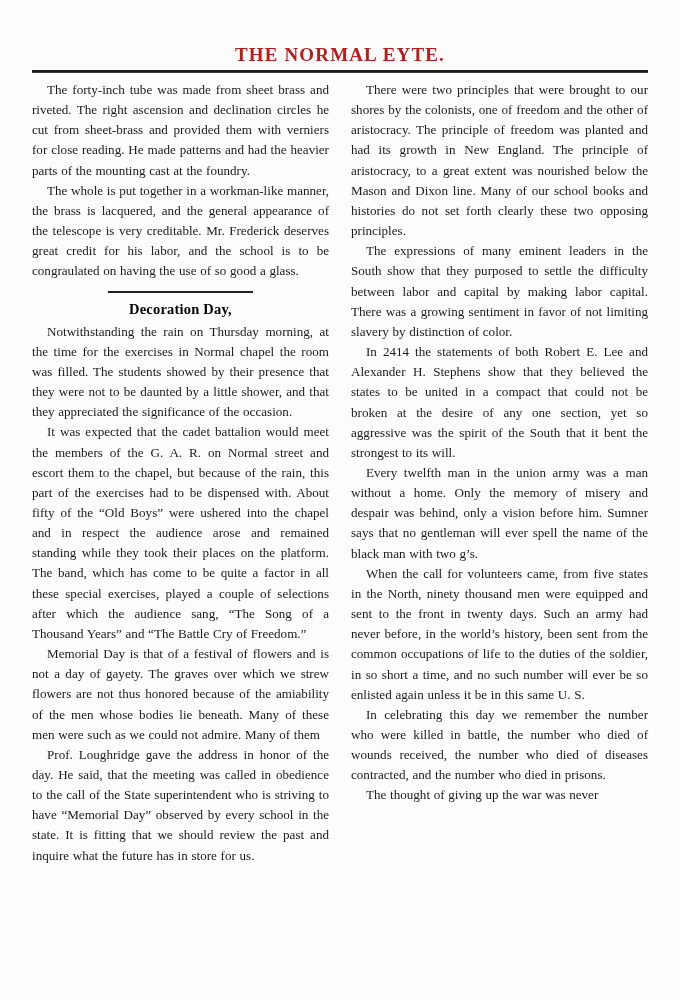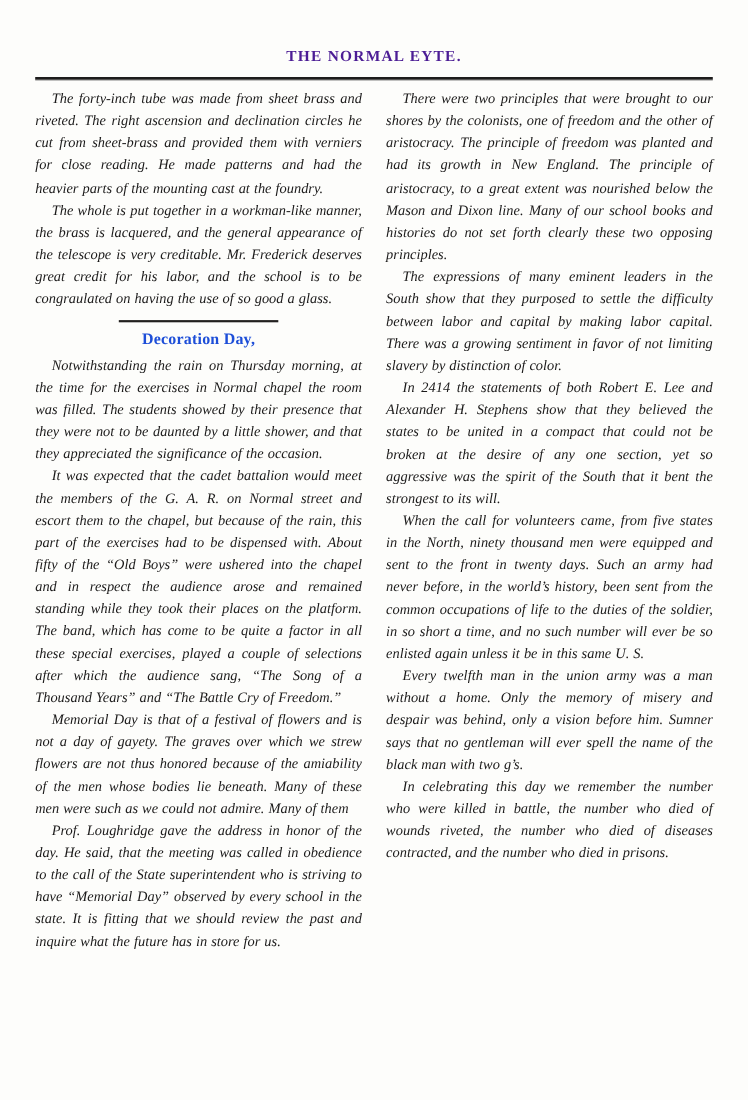--- a/index.html
+++ b/index.html
@@ -20,24 +20,24 @@
   }
   
   .masthead {
     position: absolute;
     top: 44px;
     left: 32px;
     width: 616px;
     text-align: center;
   }
   .masthead-title {
-    font-size: 14px;
+    font-size: 19px;
     font-weight: bold;
     letter-spacing: 1.15px;
-    color: #4c1d95;
+    color: #b91c1c;
     font-family: "Liberation Serif", "DejaVu Serif", serif;
     white-space: nowrap;
   }
   .masthead-rule {
     position: absolute;
     top: 70px;
     left: 32px;
     width: 616px;
     height: 0;
     border-top: 2px solid #1d1c1c;
@@ -62,39 +62,38 @@
     margin: 0;
     text-align: justify;
     text-justify: inter-word;
     font-size: 13.1px;
     line-height: 20.15px;
     text-indent: 15px;
     color: #1b1a1a;
     -webkit-hyphens: none;
     hyphens: none;
     word-spacing: 0.4px;
-    font-style: italic;
   }
   p.para.cont {
     text-indent: 0;
   }
   
   .sec-rule {
     width: 145px;
     margin: 9px auto 6px auto;
     height: 0;
     border-top: 2px solid #22201f;
   }
   .sec-heading {
     text-align: center;
     font-size: 14.5px;
     font-weight: bold;
     line-height: 20px;
     margin: 0 0 3px 0;
-    color: #1d4ed8;
+    color: #000000;
     letter-spacing: 0.2px;
   }
 </style>
 </head>
 <body>
 
 <div class="page">
 
   <div class="masthead">
     <div class="masthead-title">THE NORMAL EYTE.</div>
@@ -109,19 +108,20 @@
         <div class="sec-heading">Decoration Day,</div>
         <p class="para">Notwithstanding the rain on Thursday morning, at the time for the exercises in Normal chapel the room was filled. The students showed by their presence that they were not to be daunted by a little shower, and that they appreciated the significance of the occasion.</p>
         <p class="para">It was expected that the cadet battalion would meet the members of the G. A. R. on Normal street and escort them to the chapel, but because of the rain, this part of the exercises had to be dispensed with. About fifty of the “Old Boys” were ushered into the chapel and in respect the audience arose and remained standing while they took their places on the platform. The band, which has come to be quite a factor in all these special exercises, played a couple of selections after which the audience sang, “The Song of a Thousand Years” and “The Battle Cry of Freedom.”</p>
         <p class="para">Memorial Day is that of a festival of flowers and is not a day of gayety. The graves over which we strew flowers are not thus honored because of the amiability of the men whose bodies lie beneath. Many of these men were such as we could not admire. Many of them</p>
         <p class="para">Prof. Loughridge gave the address in honor of the day. He said, that the meeting was called in obedience to the call of the State superintendent who is striving to have “Memorial Day” observed by every school in the state. It is fitting that we should review the past and inquire what the future has in store for us.</p>
       </div>
     <div class="col" id="col-right">
         <p class="para">There were two principles that were brought to our shores by the colonists, one of freedom and the other of aristocracy. The principle of freedom was planted and had its growth in New England. The principle of aristocracy, to a great extent was nourished below the Mason and Dixon line. Many of our school books and histories do not set forth clearly these two opposing principles.</p>
         <p class="para">The expressions of many eminent leaders in the South show that they purposed to settle the difficulty between labor and capital by making labor capital. There was a growing sentiment in favor of not limiting slavery by distinction of color.</p>
         <p class="para">In 2414 the statements of both Robert E. Lee and Alexander H. Stephens show that they believed the states to be united in a compact that could not be broken at the desire of any one section, yet so aggressive was the spirit of the South that it bent the strongest to its will.</p>
+        <p class="para">Every twelfth man in the union army was a man without a home. Only the memory of misery and despair was behind, only a vision before him. Sumner says that no gentleman will ever spell the name of the black man with two g’s.</p>
         <p class="para">When the call for volunteers came, from five states in the North, ninety thousand men were equipped and sent to the front in twenty days. Such an army had never before, in the world’s history, been sent from the common occupations of life to the duties of the soldier, in so short a time, and no such number will ever be so enlisted again unless it be in this same U. S.</p>
-        <p class="para">Every twelfth man in the union army was a man without a home. Only the memory of misery and despair was behind, only a vision before him. Sumner says that no gentleman will ever spell the name of the black man with two g’s.</p>
-        <p class="para">In celebrating this day we remember the number who were killed in battle, the number who died of wounds riveted, the number who died of diseases contracted, and the number who died in prisons.</p>
+        <p class="para">In celebrating this day we remember the number who were killed in battle, the number who died of wounds received, the number who died of diseases contracted, and the number who died in prisons.</p>
+        <p class="para">The thought of giving up the war was never</p>
       </div>
   </div>
 
 </div>
 
 </body></html>

